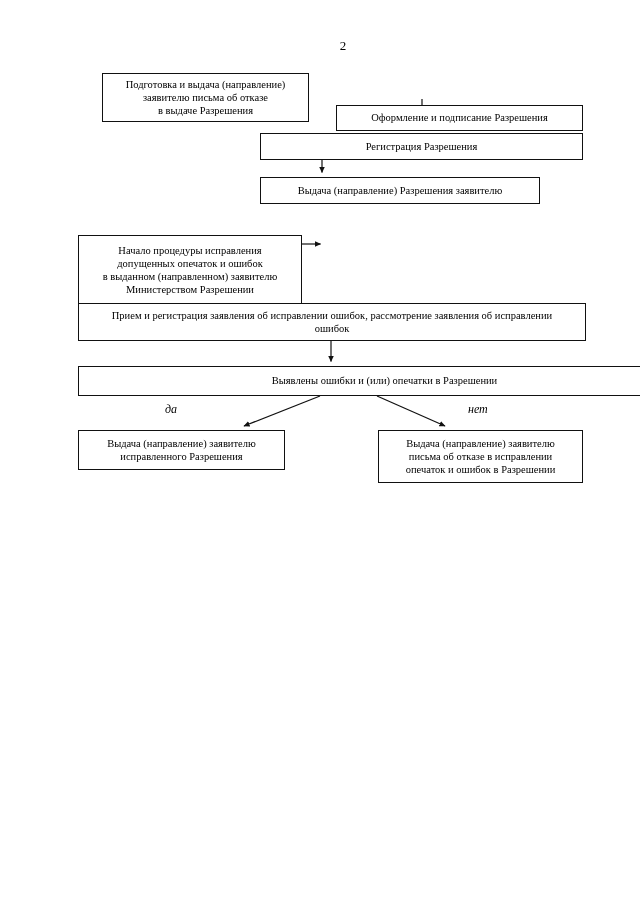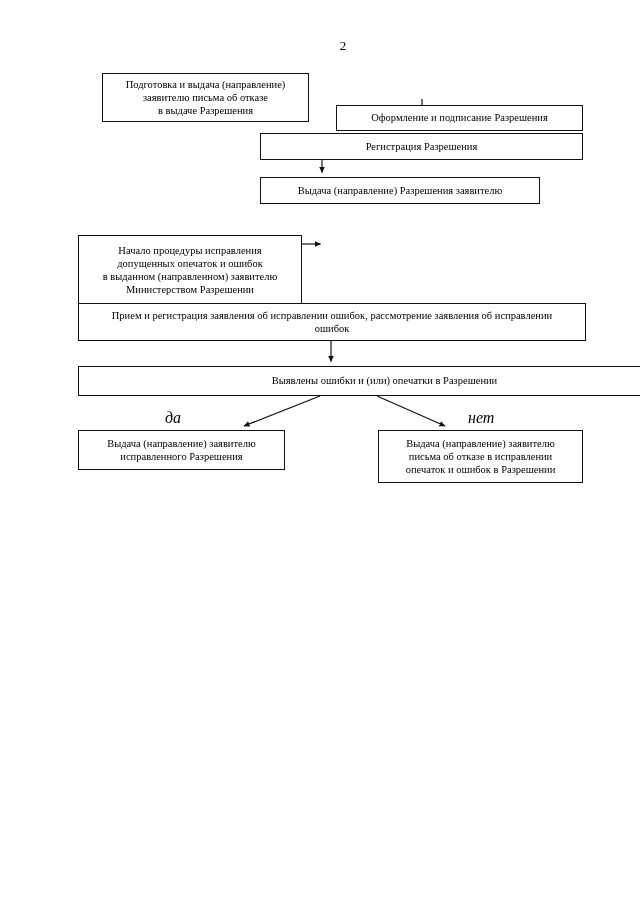--- a/index.html
+++ b/index.html
@@ -68,25 +68,24 @@
     position: absolute;
     left: 0;
     top: 0;
     width: 640px;
     height: 905px;
     pointer-events: none;
   }
   
   .branch-label {
     position: absolute;
-    font-size: 16px;
+    font-size: 12px;
     font-style: italic;
     line-height: 12px;
     white-space: nowrap;
-    margin-top: 9px;
   }
   #label-yes { left: 165px; top: 403px; }
   #label-no  { left: 468px; top: 403px; font-style: italic; }
 </style>
 </head>
 <body>
 
 <div id="page">
 
   <div class="page-number">2</div>

